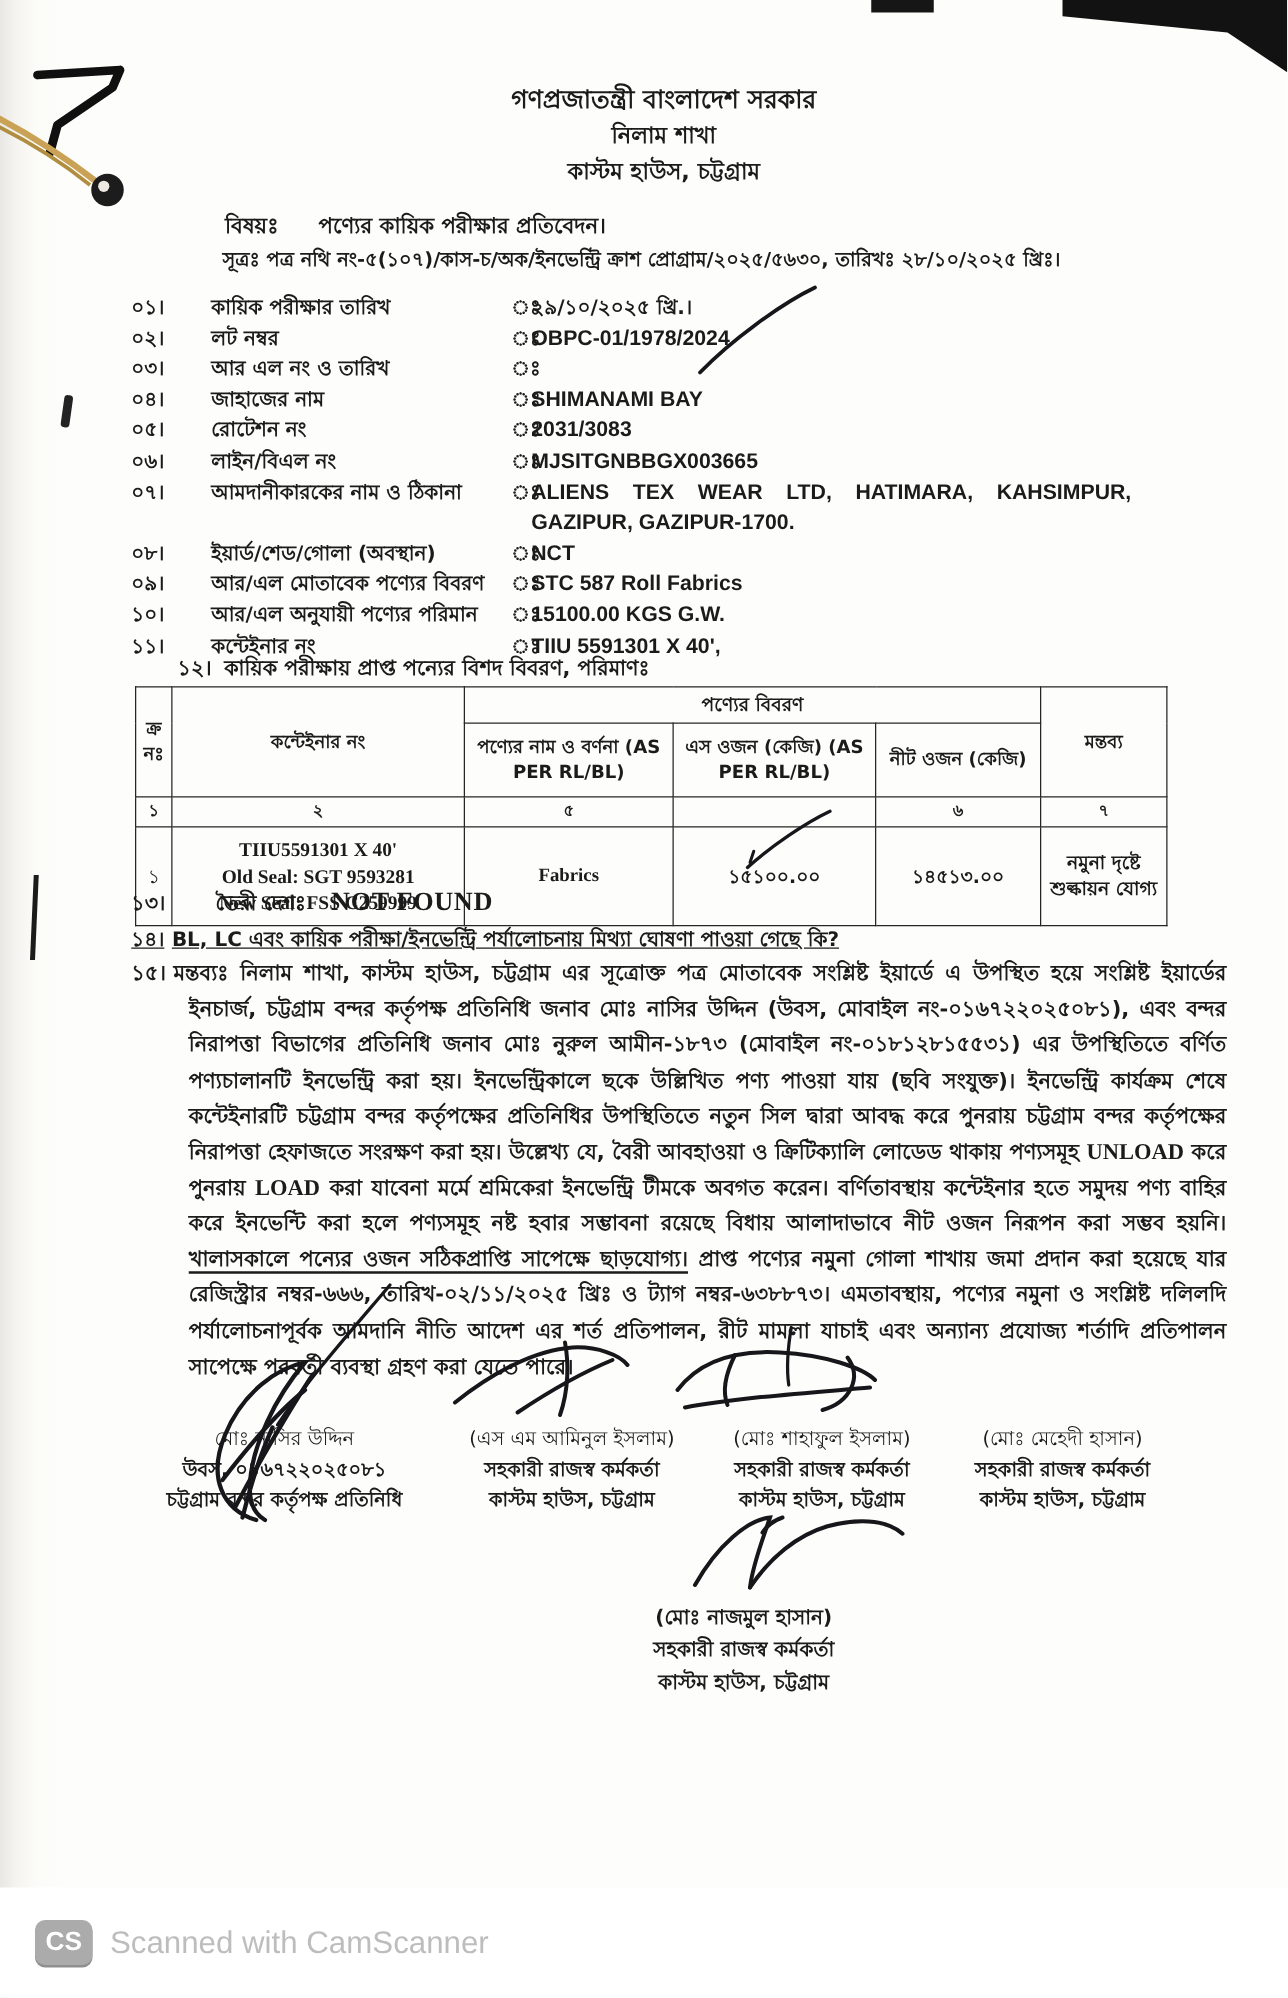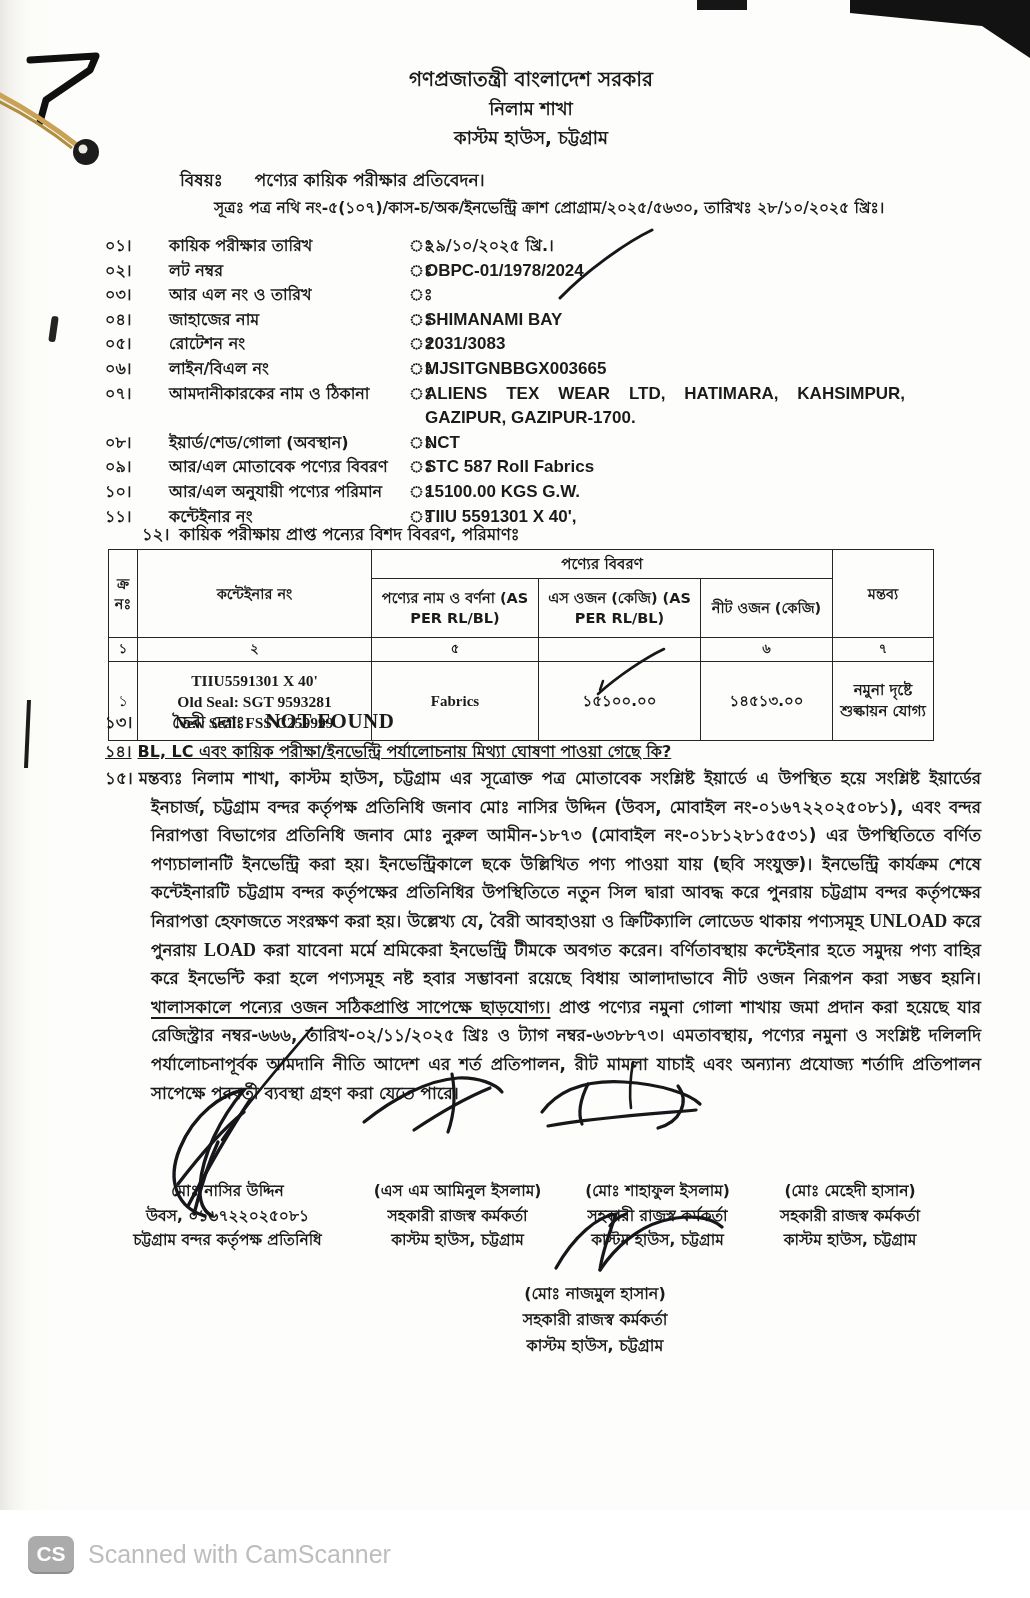--- a/index.html
+++ b/index.html
@@ -11,21 +11,21 @@
   .en{font-family:"Liberation Serif","DejaVu Serif",serif;font-weight:700;}
 
   .header-block{position:absolute;top:64px;left:0;width:100%;text-align:center;}
   .header-block .h1{font-size:20px;font-weight:700;line-height:30px;}
   .header-block .h2{font-size:18px;font-weight:600;line-height:29px;}
   .header-block .h3{font-size:18px;font-weight:600;line-height:29px;}
 
   .subject{position:absolute;top:167px;left:148px;font-size:17px;}
   .subject .s-label{font-weight:700;}
   .subject .s-text{font-weight:600;}
-  .reference{position:absolute;top:196px;left:146px;font-size:15.5px;font-weight:700;margin-left:36px;}
+  .reference{position:absolute;top:196px;left:146px;font-size:15.5px;font-weight:700;}
 
   .fields{position:absolute;top:234px;left:105px;width:840px;}
   .frow{display:flex;align-items:flex-start;line-height:24.6px;font-size:16px;}
   .fno{width:64px;flex:none;font-weight:600;}
   .flabel{width:240px;flex:none;font-weight:600;}
   .fsep{width:16px;flex:none;font-weight:700;text-align:left;}
   .fval{flex:1;font-family:Liberation Sans, sans-serif;font-weight:700;font-size:17px;text-align:justify;padding-right:40px;}
   .fval.bnval{font-family:"DejaVu Sans","Liberation Sans",sans-serif;font-size:16px;}
 
   .item12{position:absolute;top:522px;left:110px;font-size:16.5px;font-weight:700;}
@@ -50,21 +50,21 @@
   .item14 .no{margin-right:6px;}
 
   .para15{position:absolute;top:764px;left:105px;width:830px;font-size:16.8px;font-weight:600;
           line-height:28.6px;text-align:justify;padding-left:46px;text-indent:-46px;}
   .para15 .no{font-weight:600;margin-right:6px;}
   .para15 .en{font-size:18px;}
   .para15 .uline{text-decoration:underline;text-decoration-thickness:1.5px;text-underline-offset:4px;}
 
   .sign-row{position:absolute;top:1139px;left:100px;width:845px;display:flex;}
   .sign-col{text-align:center;font-size:15.5px;line-height:24.5px;font-weight:600;}
-  .sign-col .nm{font-weight:700;margin-top:40px;}
+  .sign-col .nm{font-weight:400;}
   .sc1{width:255px;} .sc2{width:205px;} .sc3{width:195px;} .sc4{width:190px;}
 
   .bottom-sign{position:absolute;top:1281px;left:430px;width:330px;text-align:center;
                font-size:16px;line-height:26px;font-weight:600;}
   .bottom-sign .nm{font-weight:700;}
 
   .sig-svg{position:absolute;z-index:6;pointer-events:none;}
   .artifacts{position:absolute;left:0;top:0;z-index:6;pointer-events:none;}
 
   .camscanner{position:absolute;left:18px;top:1536px;display:flex;align-items:center;z-index:3;padding-left:10px;}

